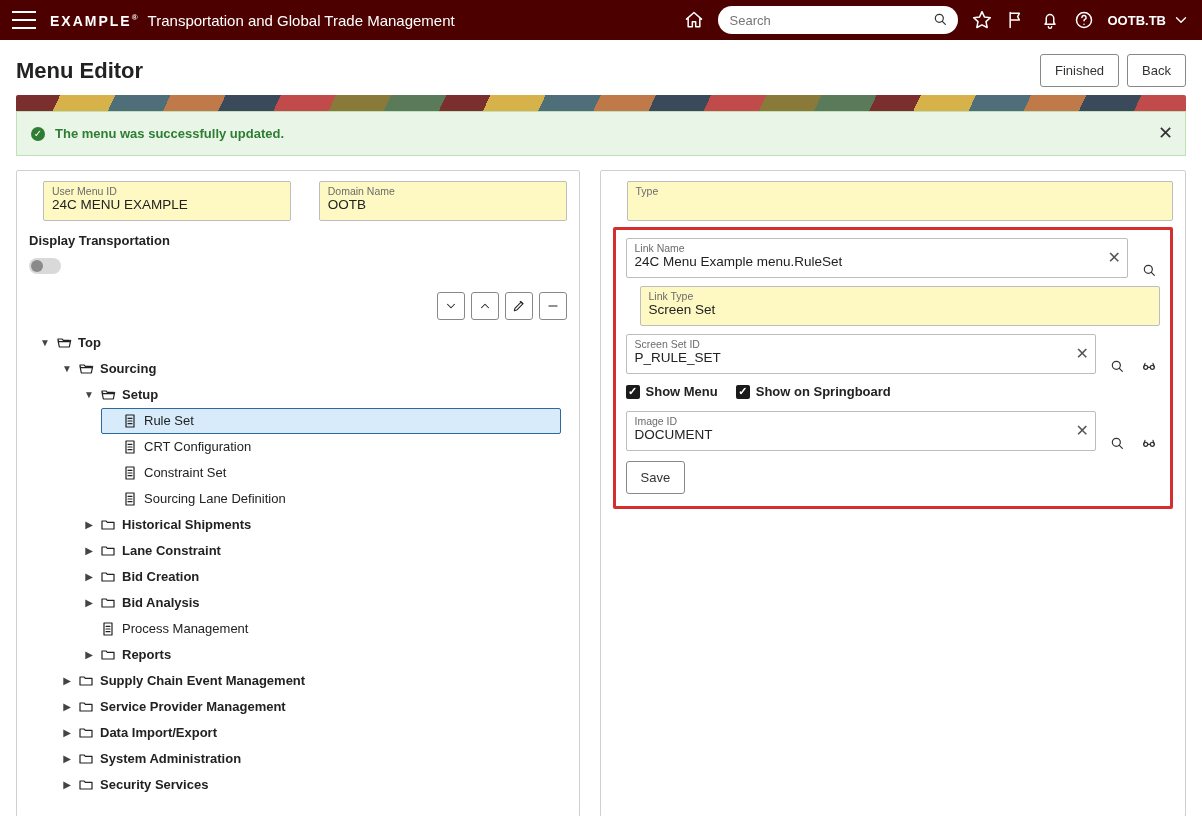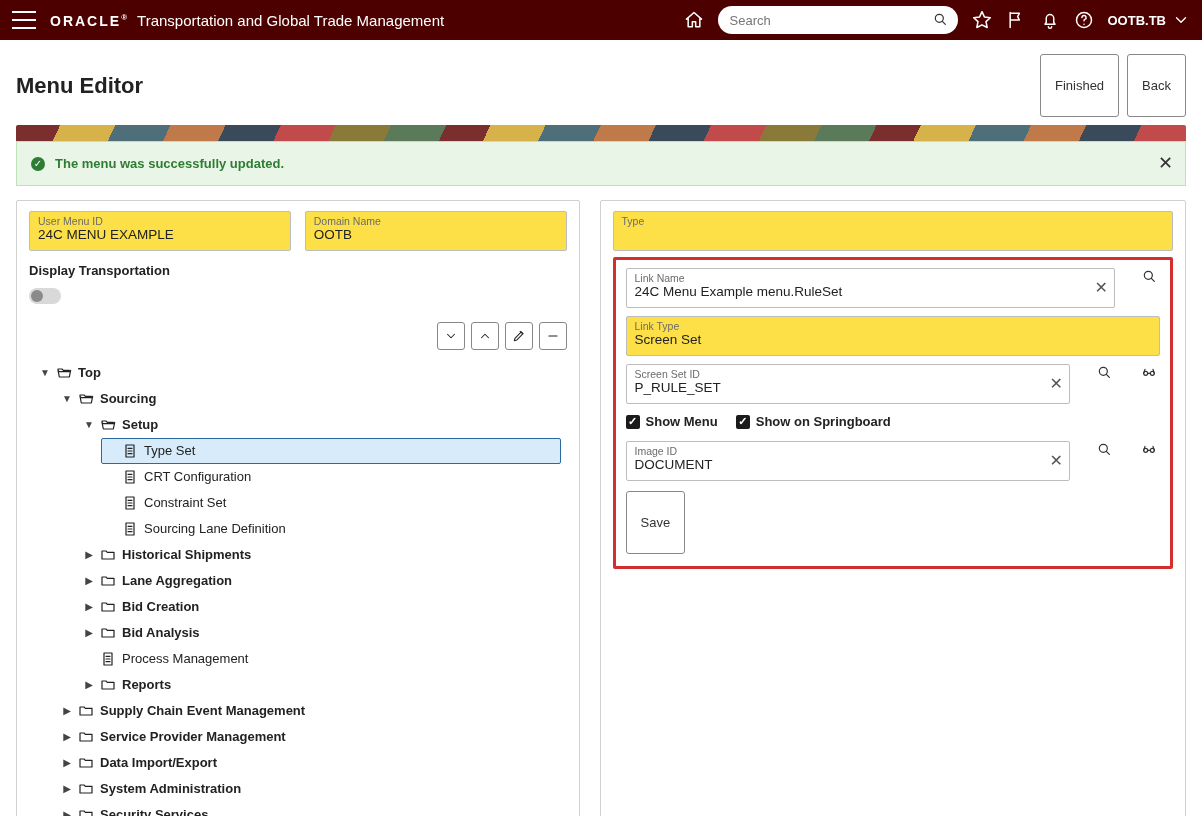--- a/index.html
+++ b/index.html
@@ -39,21 +39,21 @@
 
   
   .page-header {
     display:flex; align-items:center; justify-content:space-between;
     padding:14px 16px 8px 16px;
   }
   .page-title { font-size:22px; font-weight:700; }
   .page-actions { display:flex; gap:8px; }
   .btn {
     background:#fff; border:1px solid #888; border-radius:3px;
-    padding:23px 14px; font-size:13px; cursor:pointer; color:#333;
+    padding:8px 14px; font-size:13px; cursor:pointer; color:#333;
   }
 
   
   .stripe {
     height:16px; margin:0 16px;
     background: repeating-linear-gradient(115deg,
       #7a2e2e 0 40px, #d7b24a 40px 90px, #4e6e7a 90px 140px,
       #c07a4a 140px 190px, #3a4a5a 190px 240px, #c14a4a 240px 290px,
       #8a7a3a 290px 340px, #5a7a5a 340px 390px);
     border-radius:2px 2px 0 0;
@@ -80,33 +80,33 @@
   .panel-right { flex: 1 1 51%; position:relative; }
 
   .highlight-box { border:3px solid #d32f2f; border-radius:2px; padding:8px 10px 12px 10px; margin-top:-4px; }
 
   
   .field-row { display:flex; gap:14px; margin-bottom:12px; }
   .field {
     position:relative; border:1px solid #bdbdbd; border-radius:2px;
     padding:14px 30px 6px 8px; min-height:40px; flex:1; background:#fff;
   }
-  .field.readonly { background:#fde047; }
+  .field.readonly { background:#fef9c3;margin-left:14px; }
   .field-label {
     position:absolute; top:3px; left:8px; font-size:10.5px; color:#6b6b6b;
   }
   .field-value {
     display:block; font-size:13.5px; color:#222; border:none; outline:none; width:100%; background:transparent;
     padding:0; margin-top:1px;
   }
   .field-clear {
     position:absolute; right:6px; top:50%; transform:translateY(-50%);
     font-size:16px; color:#555; cursor:pointer; line-height:1;
   }
-  .with-search, .with-search-view { display:flex; align-items:flex-start; gap:23px; margin-bottom:8px; }
+  .with-search, .with-search-view { display:flex; align-items:flex-end; gap:10px; margin-bottom:8px; }
   .with-search .field, .with-search-view .field { flex:1; margin-bottom:0; }
   .mini-icon-btn {
     width:22px; display:flex; align-items:center; justify-content:center;
     cursor:pointer; color:#333;
   }
   .mini-icon-btn svg { width:16px; height:16px; }
 
   .toggle-section { margin:6px 0 18px 0; }
   .toggle-label { font-size:13px; font-weight:700; margin-bottom:10px; }
   .toggle {
@@ -206,21 +206,21 @@
     </symbol>
 </svg>
 
 <div class="global-header">
   <div class="hamburger">
       <span></span>
       <span></span>
       <span></span>
     </div>
   <div class="brand">
-    <span class="brand-logo"><span>ORACLE</span><sup>®</sup></span>
+    <span class="brand-logo"><span>EXAMPLE</span><sup>®</sup></span>
     <span class="brand-app">Transportation and Global Trade Management</span>
   </div>
   <div class="header-spacer"></div>
   <div class="header-icon">
       <svg>
         <use href="#i-home"></use>
       </svg>
     </div>
   <div class="search-pill">
     <input type="text" placeholder="Search" style="">
@@ -350,21 +350,21 @@
                   </div>
                   <ul>
                     <li>
                         <div class="tree-row leaf clickable selected">
                       <span class="caret blank">▶</span>
                       <span class="node-icon">
                             <svg>
                               <use href="#i-doc"></use>
                             </svg>
                           </span>
-                      <span class="label">Type Set</span>
+                      <span class="label">Rule Set</span>
                     </div>
                       </li>
                     <li>
                         <div class="tree-row leaf clickable">
                       <span class="caret blank">▶</span>
                       <span class="node-icon">
                             <svg>
                               <use href="#i-doc"></use>
                             </svg>
                           </span>
@@ -407,21 +407,21 @@
                 </div>
                   </li>
                 <li>
                     <div class="tree-row clickable">
                   <span class="caret">▶</span>
                   <span class="node-icon">
                         <svg>
                           <use href="#i-folder"></use>
                         </svg>
                       </span>
-                  <span class="label">Lane Aggregation</span>
+                  <span class="label">Lane Constraint</span>
                 </div>
                   </li>
                 <li>
                     <div class="tree-row clickable">
                   <span class="caret">▶</span>
                   <span class="node-icon">
                         <svg>
                           <use href="#i-folder"></use>
                         </svg>
                       </span>

